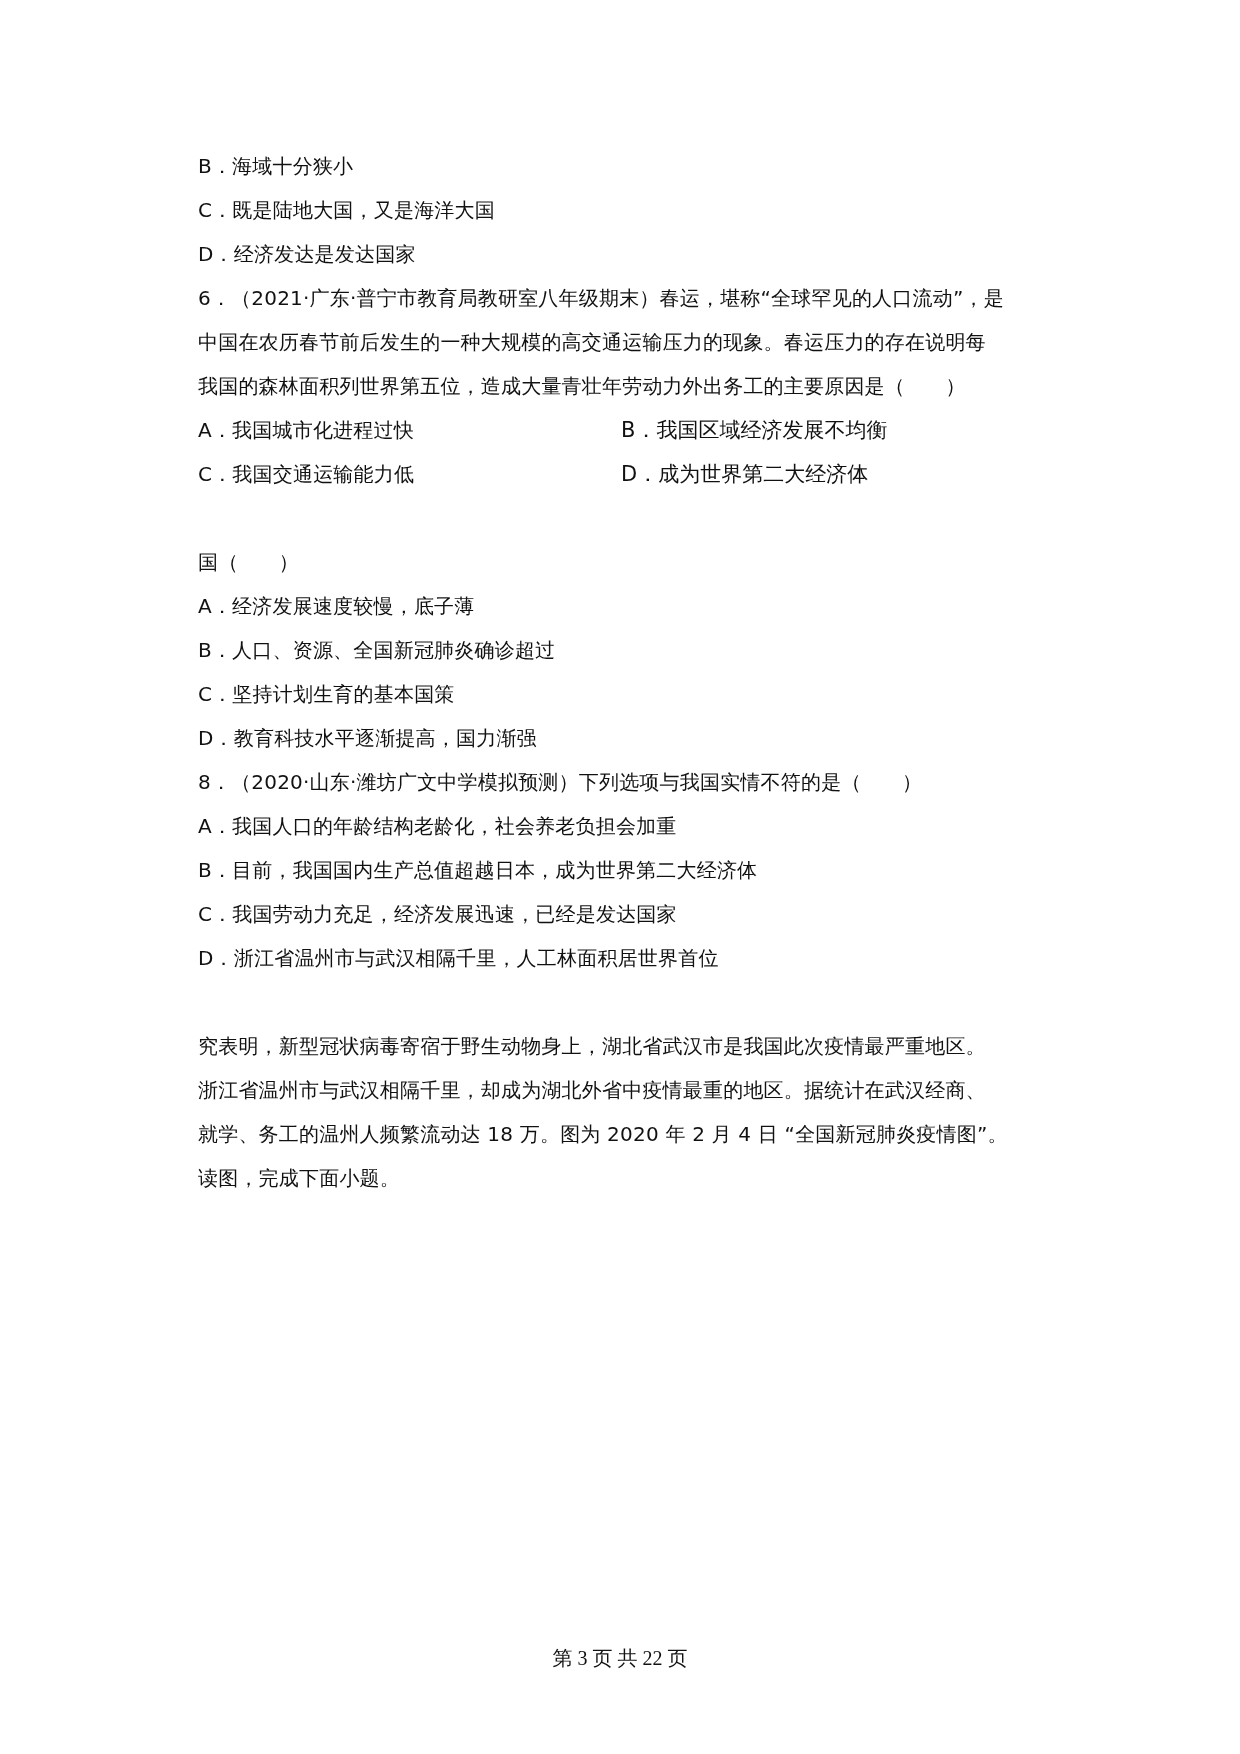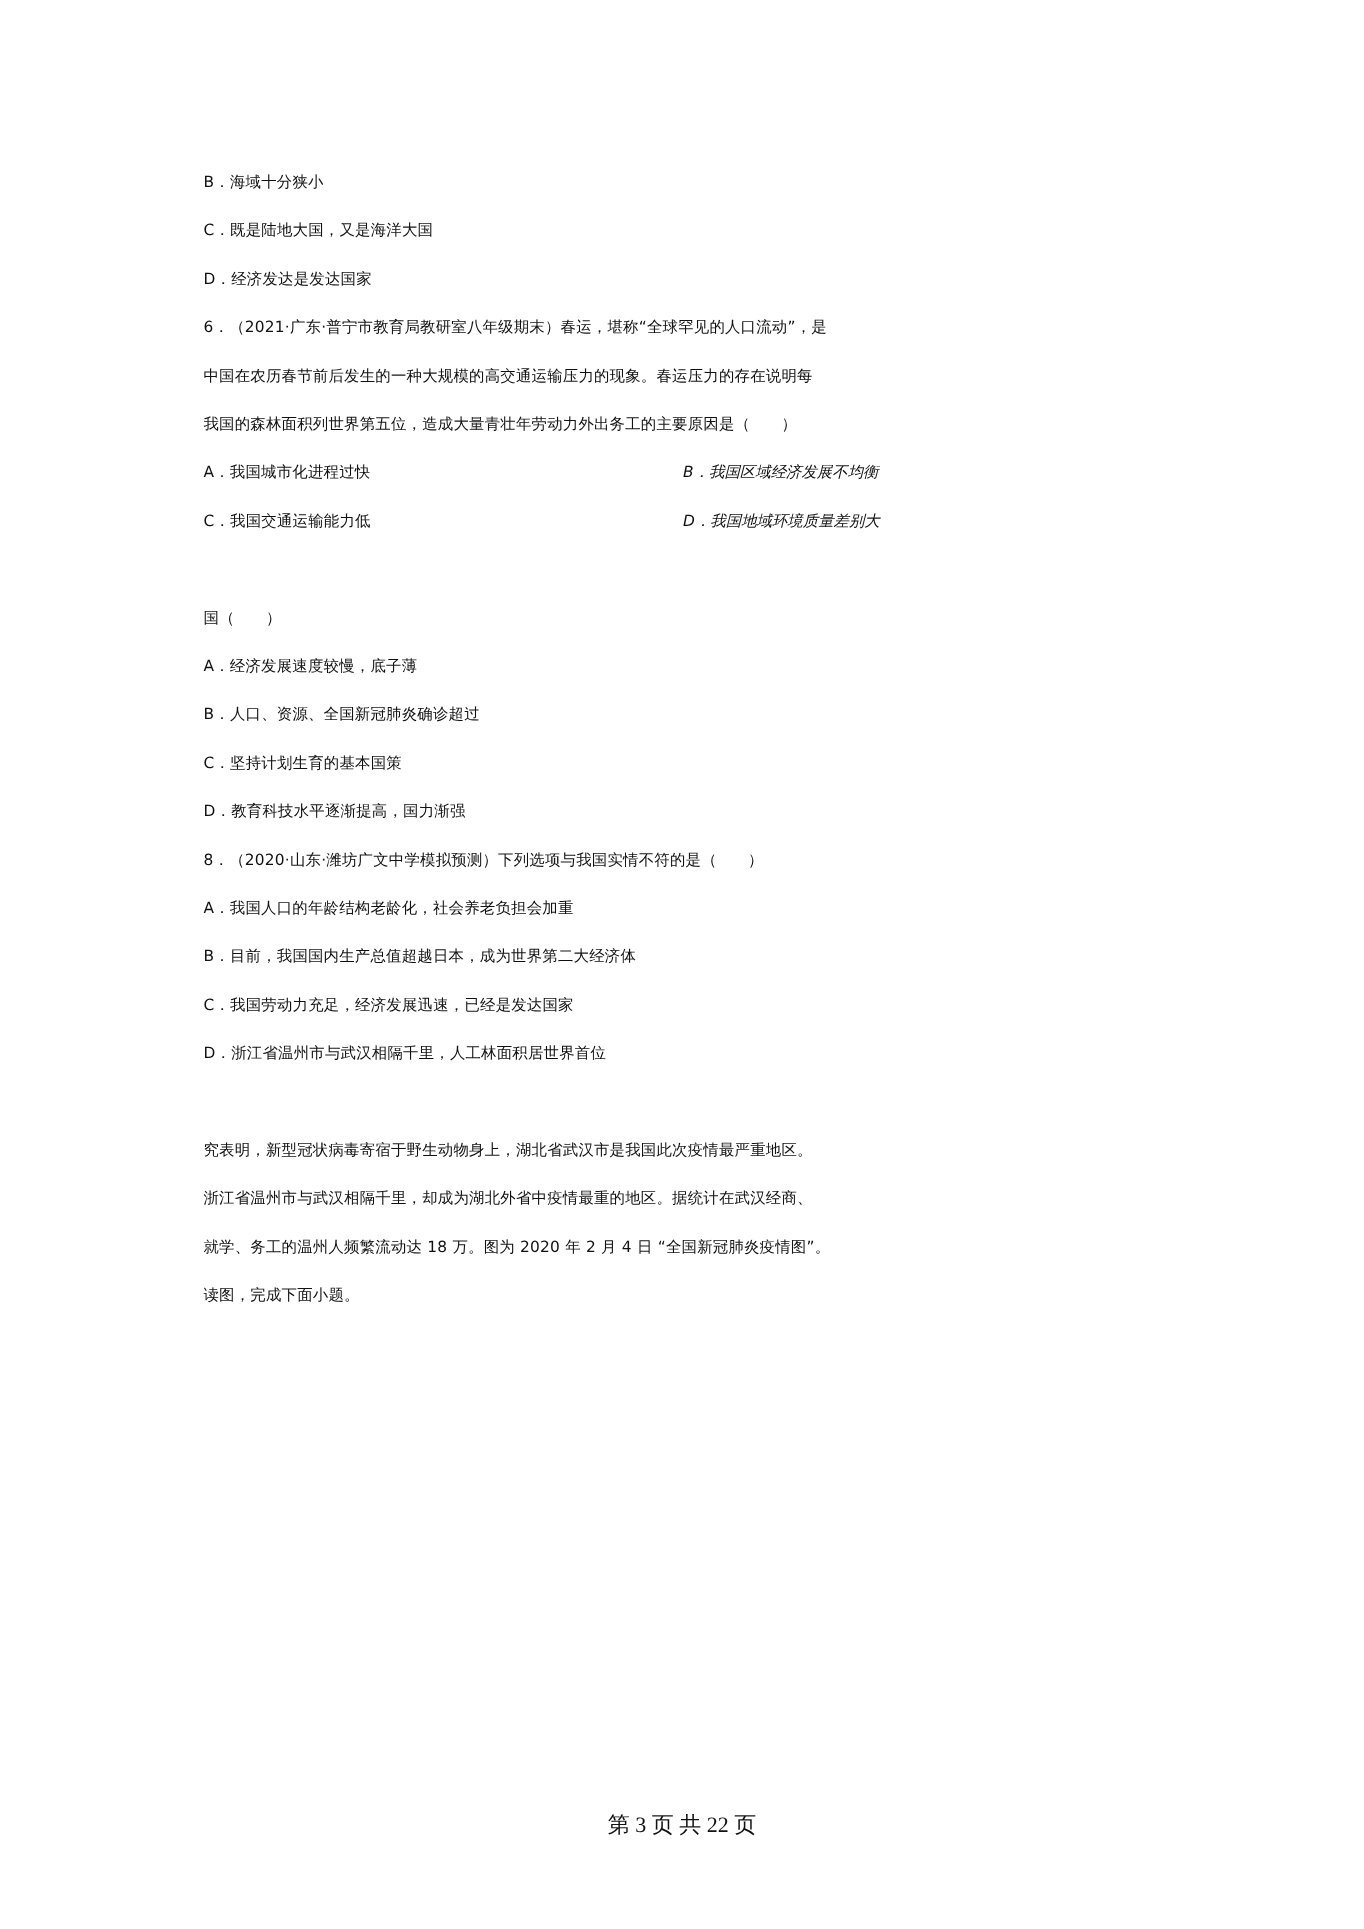--- a/index.html
+++ b/index.html
@@ -3,46 +3,46 @@
   <meta charset="utf-8">
   <style>
     html, body { margin: 0; padding: 0; background: #ffffff; }
     body {
       width: 1240px; height: 1754px; position: relative; overflow: hidden;
       font-family: "DejaVu Sans", "Liberation Sans", sans-serif;
       color: #111111;
     }
     .page { position: absolute; left: 0; top: 0; width: 1240px; height: 1754px; }
     .line {
-      position: absolute; left: 185px;
-      font-size: 14px; line-height: 24px; white-space: nowrap;
+      position: absolute; left: 198px;
+      font-size: 20px; line-height: 24px; white-space: nowrap;
       letter-spacing: 0.2px;
     }
-    .col2 { position: absolute; left: 621px; font-size: 14px; line-height: 24px; white-space: nowrap; font-style: italic; }
+    .col2 { position: absolute; left: 621px; font-size: 21px; line-height: 24px; white-space: nowrap; }
     .footer {
       position: absolute; left: 0; width: 1240px; top: 1645px; text-align: center;
       font-family: "Liberation Serif", "DejaVu Serif", serif; font-size: 20px;
     }
   </style>
 </head>
 <body>
 
 <div class="page">
 
   <div class="line" style="top:154px">B．海域十分狭小</div>
   <div class="line" style="top:198px">C．既是陆地大国，又是海洋大国</div>
   <div class="line" style="top:242px">D．经济发达是发达国家</div>
 
   <div class="line" style="top:286px">6．（2021·广东·普宁市教育局教研室八年级期末）春运，堪称“全球罕见的人口流动”，是</div>
   <div class="line" style="top:330px">中国在农历春节前后发生的一种大规模的高交通运输压力的现象。春运压力的存在说明每</div>
   <div class="line" style="top:374px">我国的森林面积列世界第五位，造成大量青壮年劳动力外出务工的主要原因是（　　）</div>
   <div class="line" style="top:418px">A．我国城市化进程过快</div>
   <div class="col2" style="top:418px">B．我国区域经济发展不均衡</div>
   <div class="line" style="top:462px">C．我国交通运输能力低</div>
-  <div class="col2" style="top:462px">D．我国地域环境质量差别大</div>
+  <div class="col2" style="top:462px">D．成为世界第二大经济体</div>
 
   <div class="line" style="top:550px">国（　　）</div>
   <div class="line" style="top:594px">A．经济发展速度较慢，底子薄</div>
   <div class="line" style="top:638px">B．人口、资源、全国新冠肺炎确诊超过</div>
   <div class="line" style="top:682px">C．坚持计划生育的基本国策</div>
   <div class="line" style="top:726px">D．教育科技水平逐渐提高，国力渐强</div>
 
   <div class="line" style="top:770px">8．（2020·山东·潍坊广文中学模拟预测）下列选项与我国实情不符的是（　　）</div>
   <div class="line" style="top:814px">A．我国人口的年龄结构老龄化，社会养老负担会加重</div>
   <div class="line" style="top:858px">B．目前，我国国内生产总值超越日本，成为世界第二大经济体</div>

